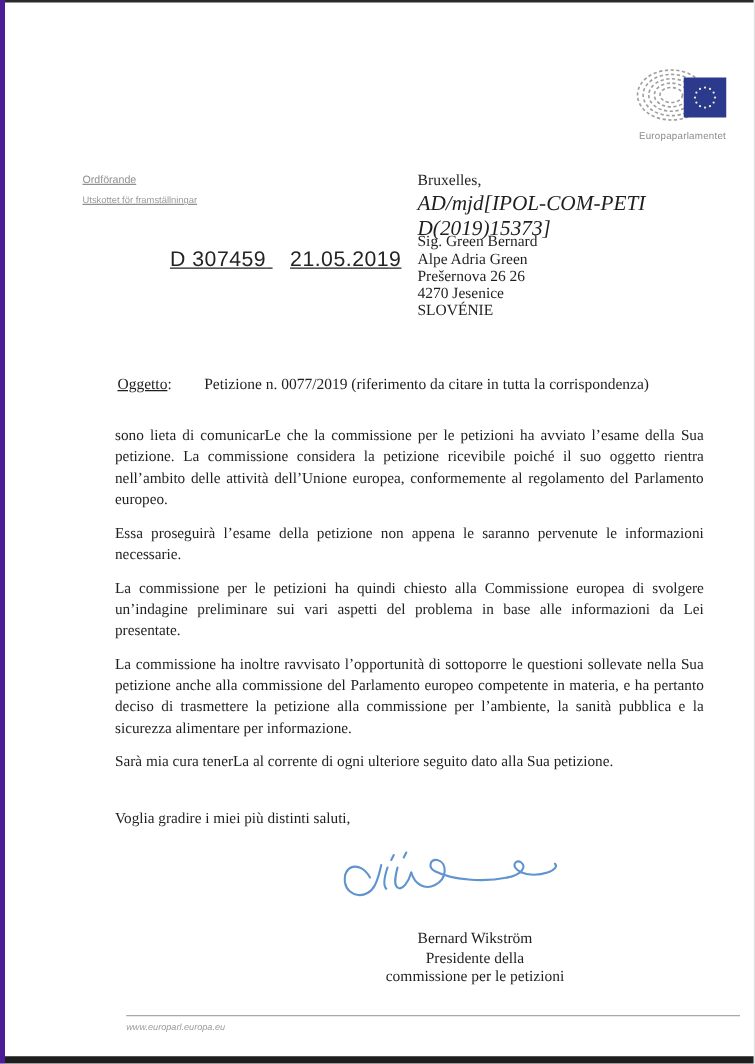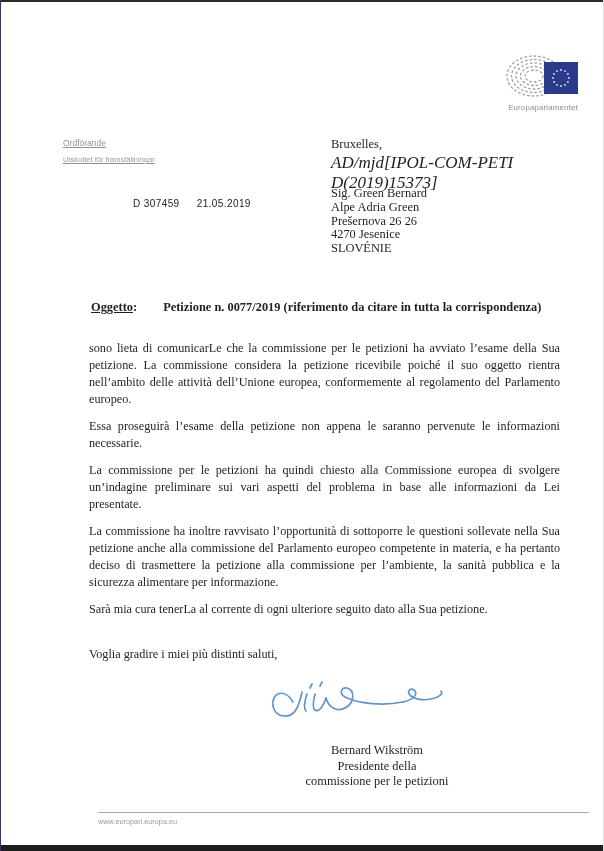--- a/index.html
+++ b/index.html
@@ -1,21 +1,21 @@
 <!DOCTYPE html>
 <html><head>
 <meta charset="utf-8">
 <style>
   html,body { margin:0; padding:0; background:#f3f3f3; }
   .page {
     position:relative;
     width:604px; height:851px;
     margin:0 auto;
     background:#ffffff;
-    border-left:1px solid #4c1d95;
+    border-left:4px solid #4c1d95;
     border-right:1px solid #e2e2e2;
     box-sizing:border-box;
     overflow:hidden;
     font-family:"Liberation Serif", serif;
     color:#1f1f1f;
   }
   .edge-top { position:absolute; top:0; left:0; right:0; height:2px; background:#2a2a2a; }
   .edge-bottom { position:absolute; bottom:0; left:0; right:0; height:6px; background:#1e1e1e; }
 
   .logo-block { position:absolute; left:500px; top:48px; width:84px; text-align:center; }
@@ -25,40 +25,40 @@
   }
 
   .sender-block { position:absolute; left:62px; top:138px; font-family:"Liberation Sans", sans-serif; color:#909090;text-decoration:underline; }
   .sender-role { font-size:8.5px; margin-bottom:7px; }
   .sender-committee { font-size:7.5px; color:#9a9a9a;text-align:right; }
 
   .place-block { position:absolute; left:330px; top:137px; }
   .place-city { font-size:12.5px; }
   .place-ref { font-size:17px; font-style:italic; margin-top:1px; }
 
-  .reg-block { position:absolute; left:132px; top:198px; font-family:"Liberation Sans", sans-serif; font-size:10px; color:#232323; letter-spacing:0.4px; }
+  .reg-block { position:absolute; left:132px; top:198px; font-family:"Liberation Sans", sans-serif; font-size:17px; color:#232323; letter-spacing:0.4px;text-decoration:underline; }
   .reg-block .reg-date { margin-left:14px; }
 
   .recipient-block { position:absolute; left:330px; top:187px; font-size:12.4px; line-height:13.8px; }
 
-  .subject-row { position:absolute; left:90px; top:300px; width:470px; font-size:12.4px; font-weight:bold; }
+  .subject-row { position:absolute; left:90px; top:300px; width:470px; font-size:12.4px; font-weight:normal; }
   .subject-label { text-decoration:underline; }
   .subject-text { margin-left:26px; }
 
   .body-block { position:absolute; left:88px; top:340px; width:471px; font-size:12.2px; line-height:17px; text-align:justify; }
   .body-block .salutation { margin-bottom:11px; text-align:left; }
   .body-block p { margin:0 0 10px 0; }
   .body-block .closing { text-align:left; margin-top:28px; }
 
   .signature-svg { position:absolute; left:262px; top:664px; }
 
   .sig-block { position:absolute; left:270px; top:743px; width:212px; text-align:center; font-size:12.4px; line-height:15.5px; }
 
   .footer-rule { position:absolute; left:97px; top:812px; width:491px; border-top:1px solid #a8a8a8; }
-  .footer-url { position:absolute; left:97px; top:817px; font-family:"Liberation Sans", sans-serif; font-size:7.3px; color:#9b9b9b; }
+  .footer-url { position:absolute; left:97px; top:817px; font-family:"Liberation Sans", sans-serif; font-style:italic; font-size:7.3px; color:#9b9b9b; }
 </style>
 </head>
 <body>
 
 <div class="page">
   <div class="edge-top"></div>
   <div class="edge-bottom"></div>
 
   <div class="logo-block">
     <svg width="78" height="50" viewBox="0 0 78 50">

